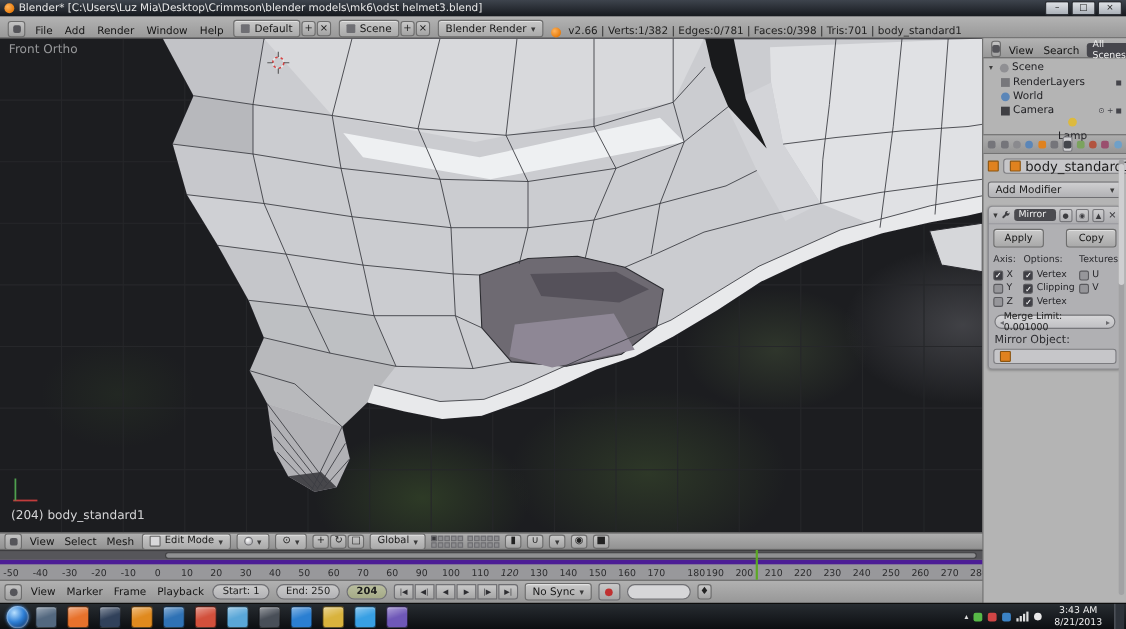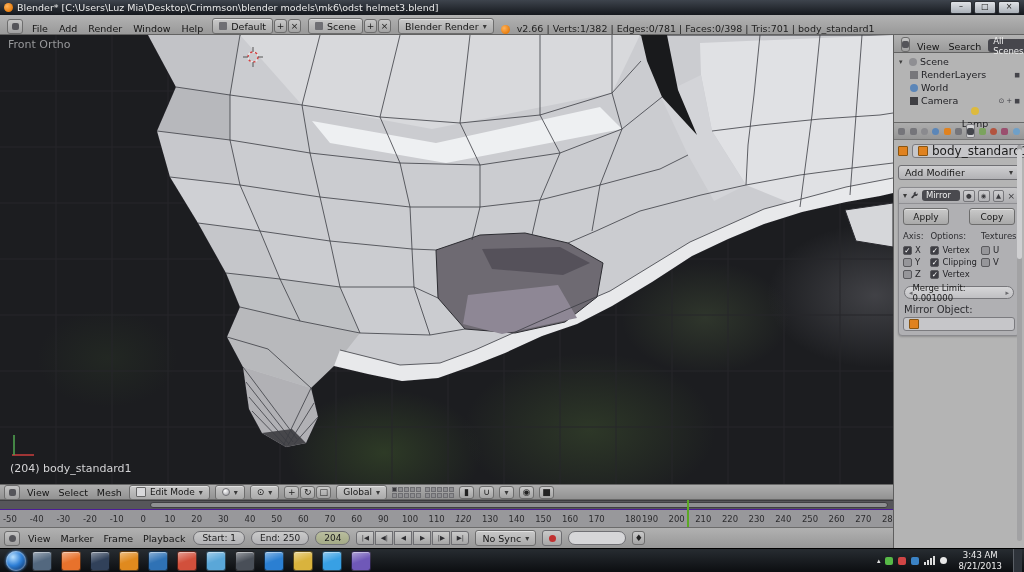--- a/index.html
+++ b/index.html
@@ -89,28 +89,28 @@
   .vphdr .dd{height:13px;font-size:9px;}
   .vphdr .sqbtn{height:13px;width:15px;}
   .sphere{width:8px;height:8px;border-radius:50%;background:radial-gradient(circle at 35% 30%,#fff,#b9b9bd 70%);border:1px solid #707074;box-sizing:border-box;}
   .layers{display:flex;gap:4px;align-items:center;}
   .lgrid{display:grid;grid-template-columns:repeat(5,5px);grid-auto-rows:5px;gap:1px;}
   .lcell{background:#8d8d90;border:1px solid #6e6e72;box-sizing:border-box;}
   .lcell.on{background:#3a3a3e;}
   
   .tlscroll{position:absolute;left:0;top:500px;width:893px;height:9px;background:#56565a;border-top:1px solid #3d3d40;box-sizing:border-box;}
   .tlhandle{position:absolute;left:150px;top:1px;width:738px;height:6px;background:#8f9092;border-radius:3px;border:1px solid #3f3f42;box-sizing:border-box;}
-  .tlruler{position:absolute;left:0;top:509px;width:893px;height:18px;background:#98989b;border-top:1px solid #4c1d95;box-sizing:border-box;overflow:hidden;}
+  .tlruler{position:absolute;left:0;top:509px;width:893px;height:18px;background:#98989b;border-top:4px solid #4c1d95;box-sizing:border-box;overflow:hidden;}
   .tick{position:absolute;top:4px;transform:translateX(-50%);font-size:8.5px;color:#2c2c2e;}
   .curframe{position:absolute;top:500px;height:27px;width:2px;z-index:5;}
   .tlhdr{position:absolute;left:0;top:527px;width:893px;height:21px;background:linear-gradient(#b1b1b1,#979797);
          border-top:1px solid #6b6b6b;display:flex;align-items:center;gap:6px;padding:0 4px;box-sizing:border-box;}
   .numfield{background:linear-gradient(#cacaca,#b2b2b5);border:1px solid #707074;border-radius:7px;height:14px;
             display:inline-flex;align-items:center;justify-content:center;padding:0 8px;font-size:9px;box-sizing:border-box;}
-  .numfield.cur{background:linear-gradient(#b9bd9e,#a4aa86);}
+  .numfield.cur{background:linear-gradient(#b9bd9e,#a4aa86);font-weight:bold;}
   .pbgroup{display:flex;gap:1px;}
   .pbtn{width:18px;height:14px;background:linear-gradient(#c9c9c9,#a6a6a6);border:1px solid #6d6d71;display:inline-flex;align-items:center;justify-content:center;font-size:6.5px;color:#2e2e32;box-sizing:border-box;}
   .pbtn:first-child{border-radius:3px 0 0 3px;}.pbtn:last-child{border-radius:0 3px 3px 0;}
   .recbtn{width:18px;height:14px;border:1px solid #6d6d71;border-radius:3px;background:linear-gradient(#c9c9c9,#a6a6a6);display:inline-flex;align-items:center;justify-content:center;}
   .recdot{width:7px;height:7px;border-radius:50%;background:#c03030;}
   .keyfield{width:58px;background:#d6d6d8;}
   
   .taskbar{position:absolute;left:0;top:548px;width:1024px;height:24px;background:linear-gradient(#272c31,#0c0e11);border-top:1px solid #000;
            display:flex;align-items:center;padding:0 2px;box-sizing:border-box;}
   .orb{width:20px;height:20px;border-radius:50%;margin:0 6px 0 4px;flex:0 0 auto;

